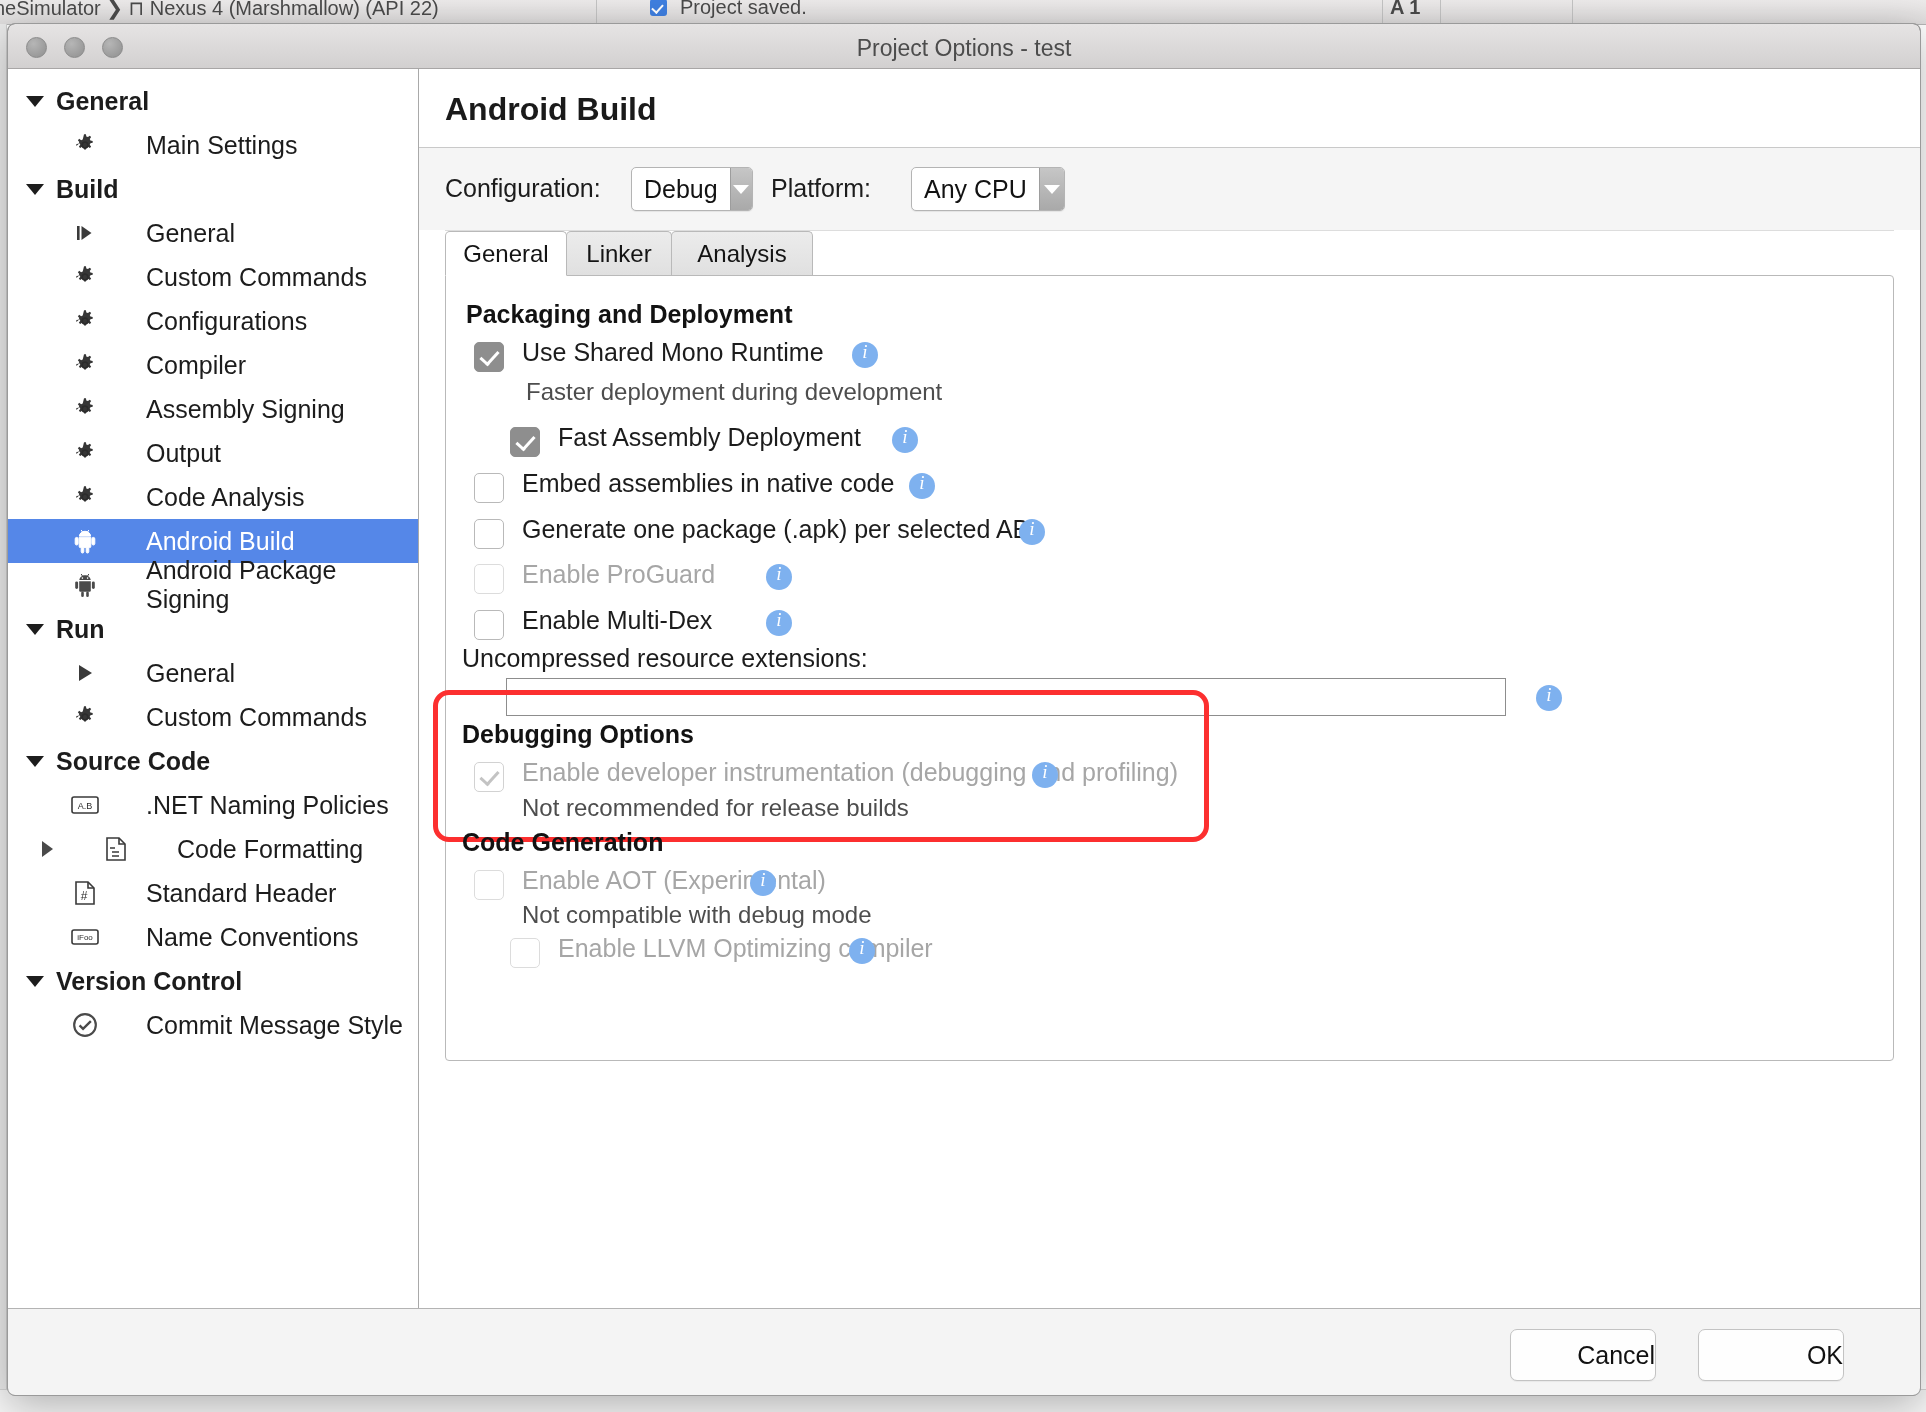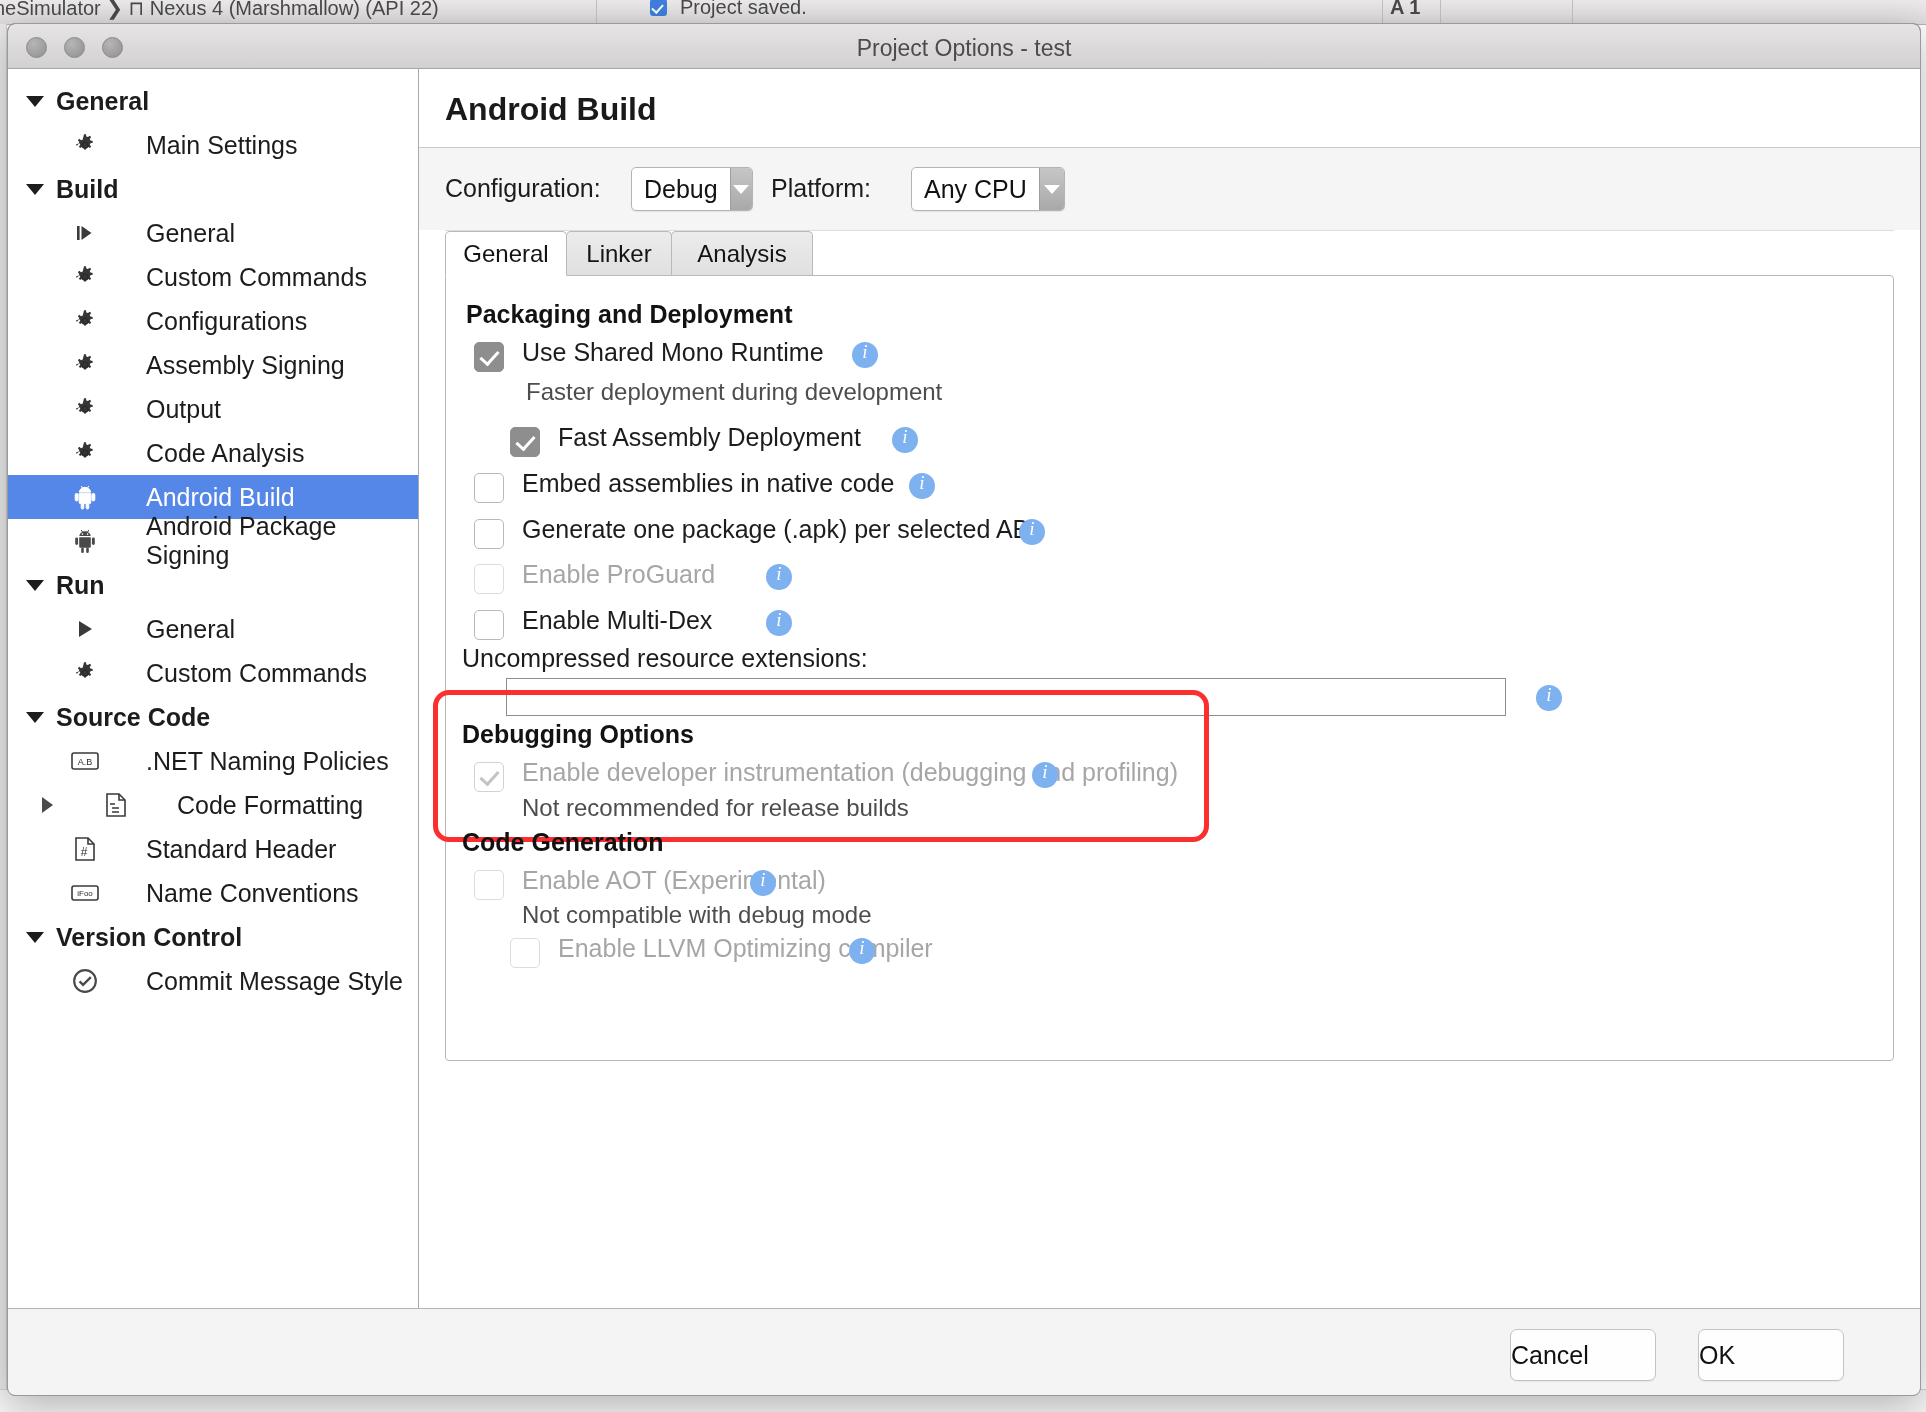--- a/index.html
+++ b/index.html
@@ -183,21 +183,21 @@
   }
 
   
   #footer{
     position:absolute;left:0;bottom:0;width:1912px;height:86px;
     background:#f4f4f4;border-top:1px solid #b3b3b3;
   }
   .btn{
     position:absolute;top:20px;height:50px;
     background:#fefefe;border:1px solid #c3c3c3;border-radius:7px;
-    display:flex;align-items:center;justify-content:flex-start;
+    display:flex;align-items:center;justify-content:flex-end;
     font-size:25px;color:#111;box-shadow:0 1px 1px rgba(0,0,0,.05);
     cursor:default;
   }
   #btn-cancel{right:264px;width:144px;}
   #btn-ok{right:76px;width:144px;}
 </style>
 </head>
 <body>
 
 <div id="bg-app">
@@ -266,20 +266,29 @@
         <span>Custom Commands</span>
       </div>
       <div class="nav-row child">
         <span class="ic">
           <svg width="26" height="26" viewBox="0 0 24 24">
               <path fill="#2b2b2b" d="M12 8.6a3.4 3.4 0 100 6.8 3.4 3.4 0 000-6.8zm0 1.6a1.8 1.8 0 110 3.6 1.8 1.8 0 010-3.6z"></path>
               <path fill="#2b2b2b" d="M11.1 2h1.8l.3 2.1 1.5.6 1.7-1.3 1.3 1.3-1.3 1.7.6 1.5 2.1.3v1.8l-2.1.3-.6 1.5 1.3 1.7-1.3 1.3-1.7-1.3-1.5.6-.3 2.1h-1.8l-.3-2.1-1.5-.6-1.7 1.3-1.3-1.3 1.3-1.7-.6-1.5L4 12.9v-1.8l2.1-.3.6-1.5L5.4 7.6 6.7 6.3l1.7 1.3 1.5-.6z" opacity=".95"></path>
             </svg>
         </span>
         <span>Configurations</span>
+      </div>
+      <div class="nav-row child">
+        <span class="ic">
+          <svg width="26" height="26" viewBox="0 0 24 24">
+              <path fill="#2b2b2b" d="M12 8.6a3.4 3.4 0 100 6.8 3.4 3.4 0 000-6.8zm0 1.6a1.8 1.8 0 110 3.6 1.8 1.8 0 010-3.6z"></path>
+              <path fill="#2b2b2b" d="M11.1 2h1.8l.3 2.1 1.5.6 1.7-1.3 1.3 1.3-1.3 1.7.6 1.5 2.1.3v1.8l-2.1.3-.6 1.5 1.3 1.7-1.3 1.3-1.7-1.3-1.5.6-.3 2.1h-1.8l-.3-2.1-1.5-.6-1.7 1.3-1.3-1.3 1.3-1.7-.6-1.5L4 12.9v-1.8l2.1-.3.6-1.5L5.4 7.6 6.7 6.3l1.7 1.3 1.5-.6z" opacity=".95"></path>
+            </svg>
+        </span>
+        <span>Compiler</span>
       </div>
       <div class="nav-row child">
         <span class="ic">
           <svg width="26" height="26" viewBox="0 0 24 24">
               <path fill="#2b2b2b" d="M12 8.6a3.4 3.4 0 100 6.8 3.4 3.4 0 000-6.8zm0 1.6a1.8 1.8 0 110 3.6 1.8 1.8 0 010-3.6z"></path>
               <path fill="#2b2b2b" d="M11.1 2h1.8l.3 2.1 1.5.6 1.7-1.3 1.3 1.3-1.3 1.7.6 1.5 2.1.3v1.8l-2.1.3-.6 1.5 1.3 1.7-1.3 1.3-1.7-1.3-1.5.6-.3 2.1h-1.8l-.3-2.1-1.5-.6-1.7 1.3-1.3-1.3 1.3-1.7-.6-1.5L4 12.9v-1.8l2.1-.3.6-1.5L5.4 7.6 6.7 6.3l1.7 1.3 1.5-.6z" opacity=".95"></path>
             </svg>
         </span>
         <span>Assembly Signing</span>
       </div>

